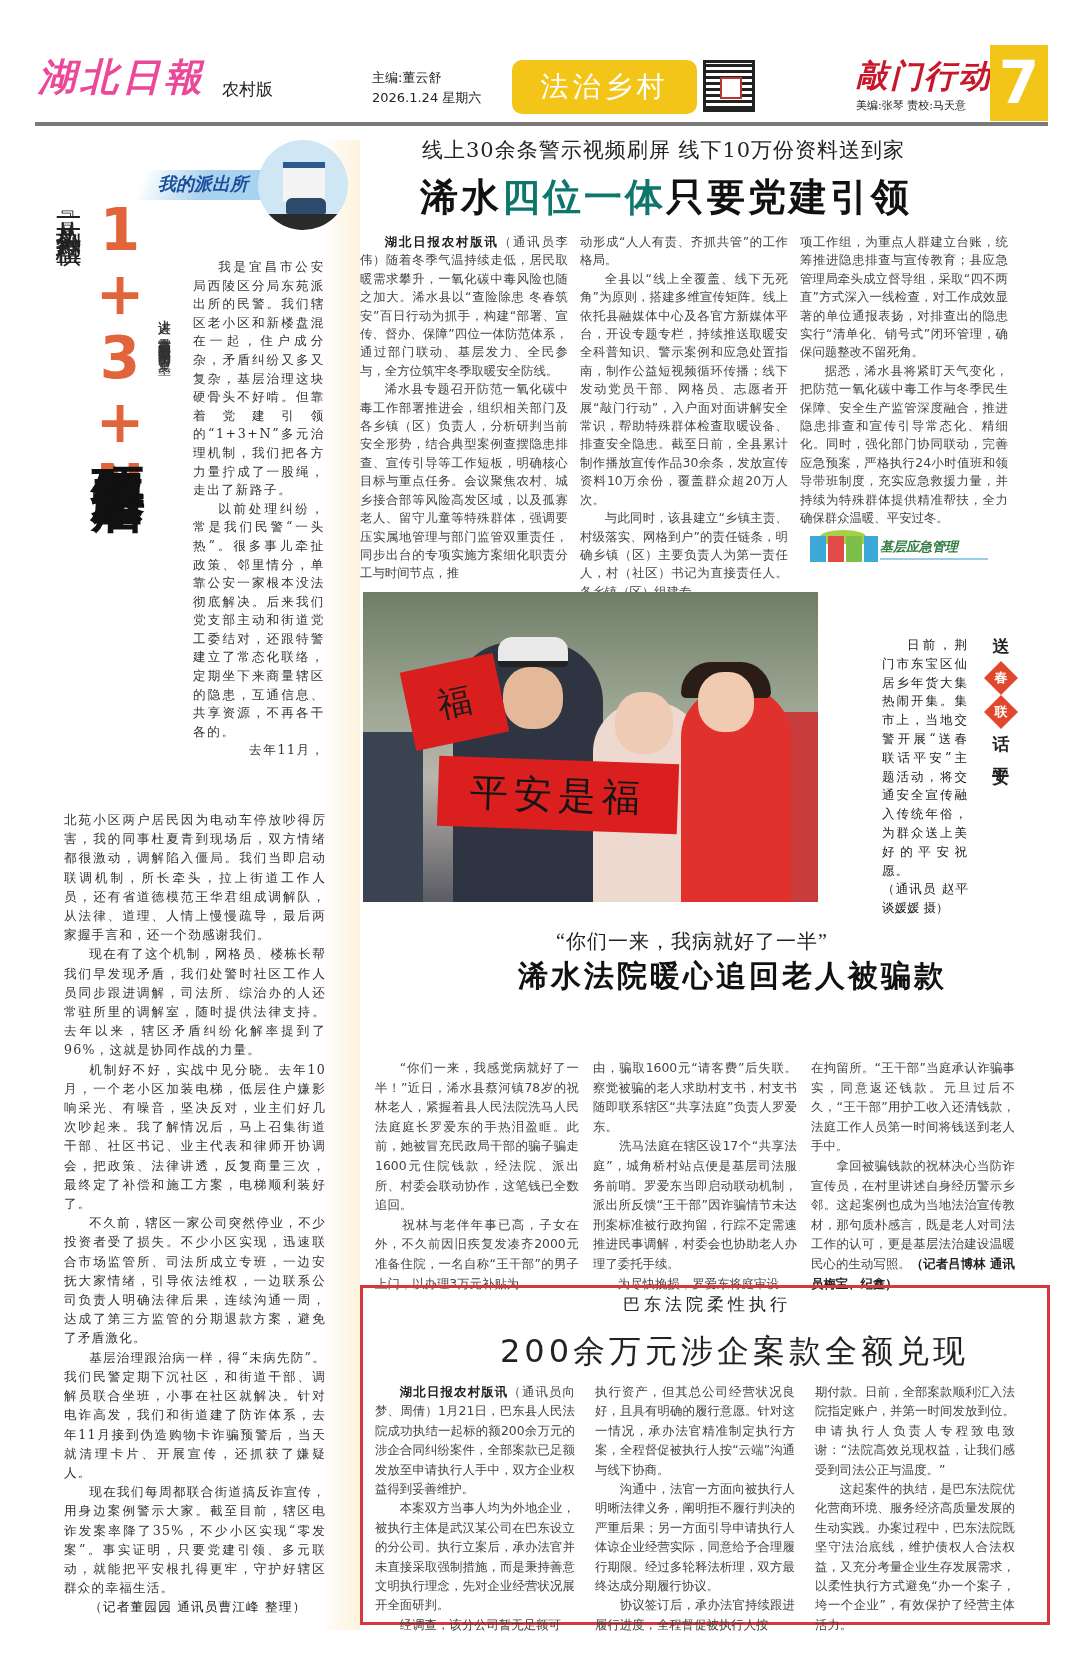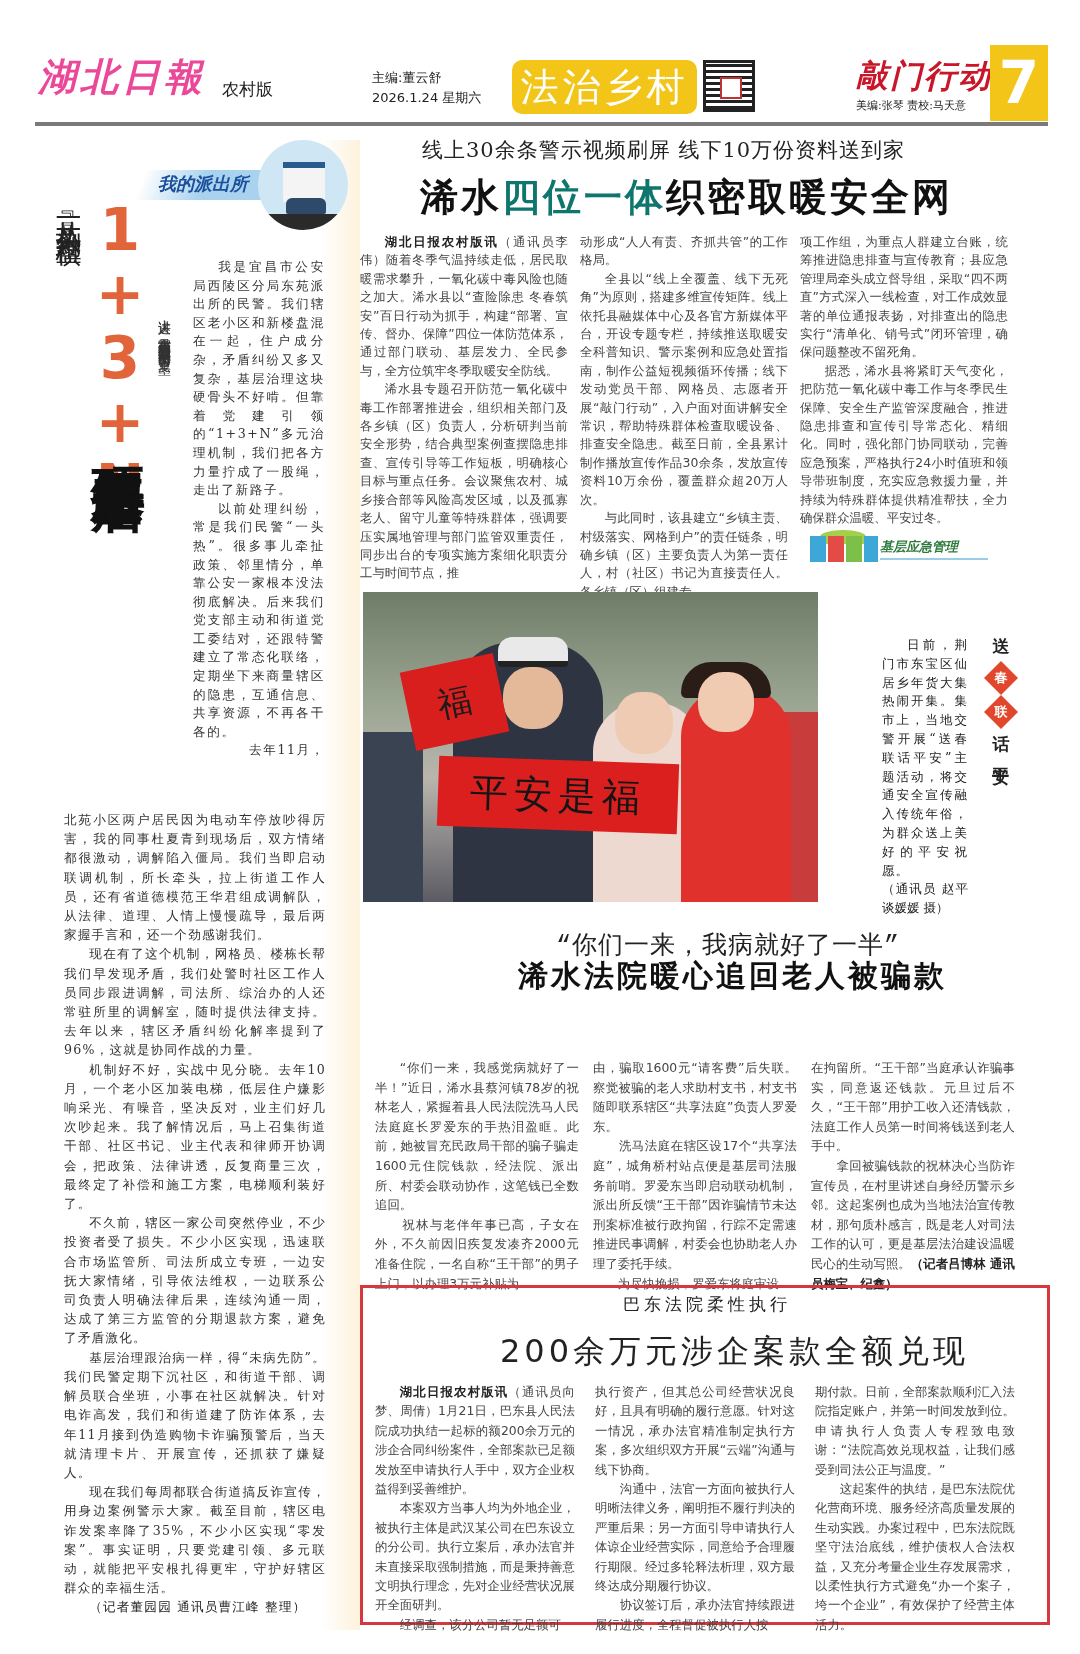--- a/index.html
+++ b/index.html
@@ -3,21 +3,21 @@
 <meta charset="utf-8">
 <style>
 *{box-sizing:border-box;margin:0;padding:0}
 html,body{width:1080px;height:1654px;background:#fff;overflow:hidden}
 body{position:relative;font-family:"DejaVu Sans","Liberation Sans",sans-serif;color:#222}
 .abs{position:absolute}
 
 .logo{left:38px;top:58px;font-family:"DejaVu Serif",serif;font-size:38px;font-weight:bold;color:#ec4899;font-style:italic;letter-spacing:4px;line-height:1}
 .edition{left:222px;top:78px;font-size:17px;color:#222}
 .editor{left:372px;top:68px;font-size:13px;line-height:20px;color:#222}
-.section-badge{left:512px;top:60px;width:185px;height:54px;background:#f2c518;border-radius:10px;color:#fff;font-size:38px;text-align:center;line-height:54px;letter-spacing:4px}
+.section-badge{left:512px;top:60px;width:185px;height:54px;background:#f2c518;border-radius:10px;color:#fff;font-size:28px;text-align:center;line-height:54px;letter-spacing:4px}
 .qr{left:703px;top:60px;width:52px;height:52px;background:
 repeating-linear-gradient(0deg,#222 0 3px,#fff 3px 6px),#fff;border:3px solid #222}
 .qr::after{content:"";position:absolute;left:14px;top:14px;width:18px;height:18px;background:#fff;border:2px solid #b33}
 .brand2{left:856px;top:55px;font-family:"DejaVu Serif",serif;font-size:32px;font-weight:bold;font-style:italic;color:#c8162a;letter-spacing:2px}
 .design{left:856px;top:98px;font-size:11px;color:#222}
 .pageno{left:990px;top:45px;width:58px;height:76px;background:#f2c518;color:#fff;font-size:58px;font-weight:bold;text-align:center;line-height:76px}
 .rule{left:35px;top:122px;width:1013px;height:4px;background:#7a7a7a}
 
 .left-panel{left:35px;top:140px;width:325px;height:1490px;background:linear-gradient(90deg,#fff 0,#fff 88%,#fdf2dc 100%)}
 .kicker{left:140px;top:170px;width:160px;height:30px;background:linear-gradient(90deg,rgba(120,180,220,0) 0,#a8d2ee 40%);transform:skewX(-20deg)}
@@ -62,21 +62,21 @@
 .photo .banner{position:absolute;left:75px;top:168px;width:240px;height:70px;background:#db1f1f;color:#151515;font-family:"DejaVu Serif",serif;font-size:38px;line-height:70px;text-align:center;letter-spacing:6px;transform:rotate(2deg)}
 .photo .p4{position:absolute;left:400px;top:120px;width:60px;height:190px;background:#c83c3c}
 .photo .p0{position:absolute;left:0;top:140px;width:60px;height:170px;background:#394352}
 .photo-cap{left:882px;top:636px;width:86px;font-family:"DejaVu Serif",serif;font-size:12.5px;line-height:18.8px;color:#222;text-align:justify;letter-spacing:1px}
 .photo-cap .c2{font-family:"DejaVu Sans",sans-serif;font-size:12.5px;letter-spacing:0}
 .side-title{left:986px;top:636px;width:30px}
 .side-title .t{font-family:"DejaVu Serif",serif;font-weight:bold;font-size:17px;line-height:20px;text-align:center;color:#222}
 .side-title .dia{width:24px;height:24px;margin:10px auto;background:#e0472c;transform:rotate(45deg);position:relative}
 .side-title .dia span{display:block;transform:rotate(-45deg);color:#fff;font-size:13px;font-weight:bold;text-align:center;line-height:24px;font-family:"DejaVu Serif",serif}
 
-.deck2{left:556px;top:928px;font-family:Liberation Mono, monospace;font-size:25px;color:#222;letter-spacing:1px}
+.deck2{left:556px;top:928px;font-family:Liberation Serif, serif;font-size:20px;color:#222;letter-spacing:1px}
 .head2{left:518px;top:956px;font-family:"DejaVu Serif",serif;font-size:30px;font-weight:bold;color:#111;letter-spacing:3px}
 .cols3b{left:375px;top:1058px;width:640px;height:220px;display:flex;gap:14px}
 .cols3b .col{line-height:19.6px}
 
 .boxed{left:360px;top:1285px;width:690px;height:340px;border:3px solid #d7383d}
 .deck3{left:623px;top:1293px;font-family:"DejaVu Serif",serif;font-size:17px;color:#222;letter-spacing:4px}
 .head3{left:500px;top:1330px;font-size:32px;color:#222;letter-spacing:4px}
 .cols3c{left:375px;top:1382px;width:640px;height:240px;display:flex;gap:20px}
 .cols3c .col{line-height:19.4px}
 </style>
@@ -118,21 +118,21 @@
   <p style="text-indent:0">北苑小区两户居民因为电动车停放吵得厉害，我的同事杜夏青到现场后，双方情绪都很激动，调解陷入僵局。我们当即启动联调机制，所长牵头，拉上街道工作人员，还有省道德模范王华君组成调解队，从法律、道理、人情上慢慢疏导，最后两家握手言和，还一个劲感谢我们。</p>
   <p class="p">现在有了这个机制，网格员、楼栋长帮我们早发现矛盾，我们处警时社区工作人员同步跟进调解，司法所、综治办的人还常驻所里的调解室，随时提供法律支持。去年以来，辖区矛盾纠纷化解率提到了96%，这就是协同作战的力量。</p>
   <p class="p">机制好不好，实战中见分晓。去年10月，一个老小区加装电梯，低层住户嫌影响采光、有噪音，坚决反对，业主们好几次吵起来。我了解情况后，马上召集街道干部、社区书记、业主代表和律师开协调会，把政策、法律讲透，反复商量三次，最终定了补偿和施工方案，电梯顺利装好了。</p>
   <p class="p">不久前，辖区一家公司突然停业，不少投资者受了损失。不少小区实现，迅速联合市场监管所、司法所成立专班，一边安抚大家情绪，引导依法维权，一边联系公司负责人明确法律后果，连续沟通一周，达成了第三方监管的分期退款方案，避免了矛盾激化。</p>
   <p class="p">基层治理跟治病一样，得“未病先防”。我们民警定期下沉社区，和街道干部、调解员联合坐班，小事在社区就解决。针对电诈高发，我们和街道建了防诈体系，去年11月接到伪造购物卡诈骗预警后，当天就清理卡片、开展宣传，还抓获了嫌疑人。</p>
   <p class="p">现在我们每周都联合街道搞反诈宣传，用身边案例警示大家。截至目前，辖区电诈发案率降了35%，不少小区实现“零发案”。事实证明，只要党建引领、多元联动，就能把平安根扎得更牢，守护好辖区群众的幸福生活。</p>
   <p class="p credit">（记者董园园  通讯员曹江峰  整理）</p>
 </div>
 
 <div class="abs deck1">线上30余条警示视频刷屏    线下10万份资料送到家</div>
-<div class="abs head1"><span>浠水</span><span class="hl">四位一体</span><span>织密取暖安全网</span></div>
+<div class="abs head1"><span>浠水</span><span class="hl">四位一体</span><span>只要党建引领</span></div>
 <div class="abs cols3">
   <div class="col">
     <p class="p"><span class="lead">湖北日报农村版讯</span><span>（通讯员李伟）随着冬季气温持续走低，居民取暖需求攀升，一氧化碳中毒风险也随之加大。浠水县以“查险除患 冬春筑安”百日行动为抓手，构建“部署、宣传、督办、保障”四位一体防范体系，通过部门联动、基层发力、全民参与，全方位筑牢冬季取暖安全防线。</span></p>
     <p class="p">浠水县专题召开防范一氧化碳中毒工作部署推进会，组织相关部门及各乡镇（区）负责人，分析研判当前安全形势，结合典型案例查摆隐患排查、宣传引导等工作短板，明确核心目标与重点任务。会议聚焦农村、城乡接合部等风险高发区域，以及孤寡老人、留守儿童等特殊群体，强调要压实属地管理与部门监管双重责任，同步出台的专项实施方案细化职责分工与时间节点，推</p>
   </div>
   <div class="col">
     <p>动形成“人人有责、齐抓共管”的工作格局。</p>
     <p class="p">全县以“线上全覆盖、线下无死角”为原则，搭建多维宣传矩阵。线上依托县融媒体中心及各官方新媒体平台，开设专题专栏，持续推送取暖安全科普知识、警示案例和应急处置指南，制作公益短视频循环传播；线下发动党员干部、网格员、志愿者开展“敲门行动”，入户面对面讲解安全常识，帮助特殊群体检查取暖设备、排查安全隐患。截至日前，全县累计制作播放宣传作品30余条，发放宣传资料10万余份，覆盖群众超20万人次。</p>
     <p class="p">与此同时，该县建立“乡镇主责、村级落实、网格到户”的责任链条，明确乡镇（区）主要负责人为第一责任人，村（社区）书记为直接责任人。各乡镇（区）组建专</p>
   </div>
@@ -196,21 +196,21 @@
 <div class="abs boxed"></div>
 <div class="abs deck3">巴东法院柔性执行</div>
 <div class="abs head3">200余万元涉企案款全额兑现</div>
 <div class="abs cols3c">
   <div class="col">
     <p class="p"><span class="lead">湖北日报农村版讯</span><span>（通讯员向梦、周倩）1月21日，巴东县人民法院成功执结一起标的额200余万元的涉企合同纠纷案件，全部案款已足额发放至申请执行人手中，双方企业权益得到妥善维护。</span></p>
     <p class="p">本案双方当事人均为外地企业，被执行主体是武汉某公司在巴东设立的分公司。执行立案后，承办法官并未直接采取强制措施，而是秉持善意文明执行理念，先对企业经营状况展开全面研判。</p>
     <p class="p">经调查，该分公司暂无足额可</p>
   </div>
   <div class="col">
-    <p>执行资产，但其总公司经营状况良好，且具有明确的履行意愿。针对这一情况，承办法官精准制定执行方案，多次组织双方开展“云端”沟通与线下协商。</p>
+    <p>执行资产，但其总公司经营状况良好，且具有明确的履行意愿。针对这一情况，承办法官精准制定执行方案，全程督促被执行人按“云端”沟通与线下协商。</p>
     <p class="p">沟通中，法官一方面向被执行人明晰法律义务，阐明拒不履行判决的严重后果；另一方面引导申请执行人体谅企业经营实际，同意给予合理履行期限。经过多轮释法析理，双方最终达成分期履行协议。</p>
     <p class="p">协议签订后，承办法官持续跟进履行进度，全程督促被执行人按</p>
   </div>
   <div class="col">
     <p>期付款。日前，全部案款顺利汇入法院指定账户，并第一时间发放到位。申请执行人负责人专程致电致谢：“法院高效兑现权益，让我们感受到司法公正与温度。”</p>
     <p class="p">这起案件的执结，是巴东法院优化营商环境、服务经济高质量发展的生动实践。办案过程中，巴东法院既坚守法治底线，维护债权人合法权益，又充分考量企业生存发展需求，以柔性执行方式避免“办一个案子，垮一个企业”，有效保护了经营主体活力。</p>
   </div>
 </div>
 
 </body></html>

